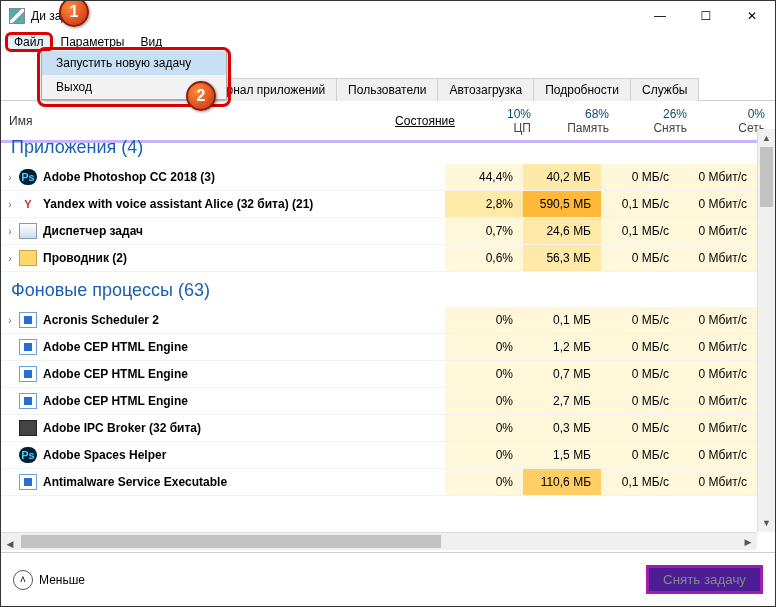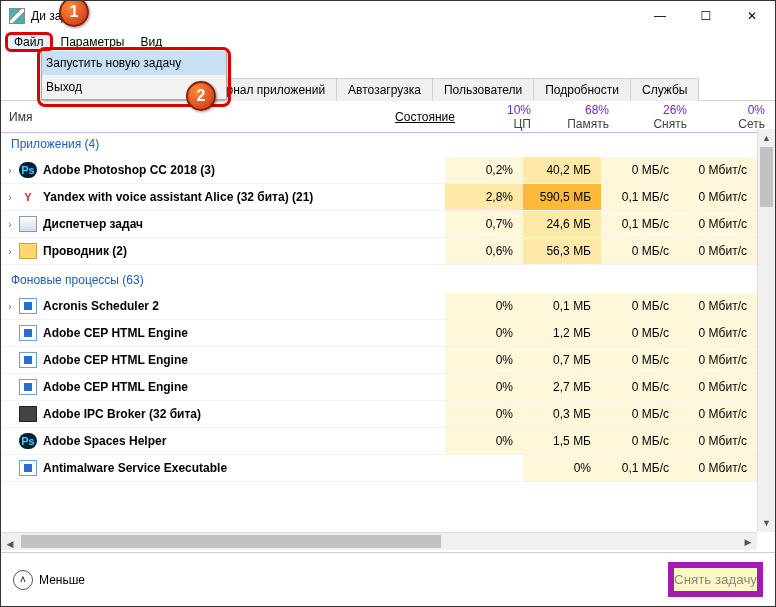--- a/index.html
+++ b/index.html
@@ -13,37 +13,37 @@
 .menubar { height: 22px; display:flex; align-items:center; padding-left:4px; font-size:12px; position: relative; }
 .menubar span { padding: 2px 8px; cursor: default; }
 .file-box { border:3px solid #d00; border-radius:6px; padding:0 6px !important; background:#e5f1fb; }
 
 .callout { position:absolute; width:30px; height:30px; border-radius:50%; background:radial-gradient(circle at 35% 30%, #ff8a3a, #c62f14); color:#fff; font-weight:bold; font-size:16px; display:flex; align-items:center; justify-content:center; border:2px solid #8a1e0c; box-shadow:1px 1px 3px rgba(0,0,0,.4); z-index:50; }
 .callout-1 { top:-4px; left:58px; }
 .callout-2 { top:80px; left:185px; }
 
 .dropdown { position:absolute; top:50px; left:40px; width:186px; background:#f2f2f2; border:1px solid #aaa; border-top:none; box-shadow:2px 2px 4px rgba(0,0,0,.2); z-index:40; }
 .dropdown-outline { position:absolute; top:46px; left:36px; width:194px; height:60px; border:3px solid #d00; border-radius:8px; z-index:45; pointer-events:none; }
-.dropdown div { padding:5px 4px; font-size:12px; }
+.dropdown div { padding:5px 14px; font-size:12px; }
 .dropdown div:first-child { background:#c7e0f4; }
 
 .tabs { height:26px; display:flex; align-items:flex-end; font-size:12px; border-bottom:1px solid #d0d0d0; padding-left:4px; margin-top:22px; }
 .tab { padding:4px 11px; border:1px solid #d0d0d0; border-bottom:none; background:#f0f0f0; margin-right:-1px; cursor:default; position:relative; top:1px; }
 .tab.hidden { visibility:hidden; }
 
-.header-row { height:32px; display:flex; align-items:center; font-size:12px; border-bottom:1px solid #c4b5fd; }
+.header-row { height:42px; display:flex; align-items:center; font-size:12px; border-bottom:3px solid #c4b5fd; }
 .col-name { flex: 1 1 auto; padding-left:8px; color:#333; }
 .col { width:78px; text-align:right; padding-right:10px; }
-.col .pct { color:#6d28d9; }
+.col .pct { color:#0c4a6e; }
 .col .lbl { color:#444; }
 
 .body-area { position:absolute; top:128px; left:0; right:0; bottom:56px; overflow:hidden; }
 .scroll-region { position:absolute; top:0; left:0; right:18px; bottom:18px; overflow:hidden; }
 
-.section-h { color:#1a5fb4; font-size:12px; padding:8px 0 6px 10px; }
+.section-h { color:#1a5fb4; font-size:18px; padding:8px 0 6px 10px; }
 .row { height:27px; display:flex; align-items:center; font-size:12px; border-bottom:1px solid #f2f2f2; }
 .row .exp { width:18px; text-align:center; color:#666; font-size:10px; }
 .row .ic { width:18px; height:16px; margin-right:6px; display:inline-flex; align-items:center; justify-content:center; font-size:11px; }
 .row .nm { flex:1 1 auto; white-space:nowrap; overflow:hidden;font-weight:bold; }
 .cell { width:78px; text-align:right; padding-right:10px; height:100%; display:flex; align-items:center; justify-content:flex-end; }
 .cell-state { width:80px; }
 .heat1 { background:#fff7d9; }
 .heat2 { background:#ffe9a8; }
 .heat3 { background:#ffcf66; }
 .heat4 { background:#ffb838; }
@@ -51,21 +51,21 @@
 .vscroll { position:absolute; top:0; right:0; width:18px; bottom:18px; background:#f0f0f0; border-left:1px solid #ddd; }
 .vscroll .arrow { height:18px; display:flex; align-items:center; justify-content:center; font-size:9px; color:#555; }
 .vscroll .thumb { position:absolute; top:18px; left:2px; right:2px; height:60px; background:#c2c2c2; }
 .hscroll { position:absolute; left:0; right:18px; bottom:0; height:18px; background:#f0f0f0; border-top:1px solid #ddd; }
 .hscroll .arrow { width:18px; height:100%; display:inline-flex; align-items:center; justify-content:center; font-size:9px; color:#555; }
 .hscroll .thumb { position:absolute; left:20px; top:2px; bottom:2px; width:420px; background:#c2c2c2; }
 
 .footer { position:absolute; left:0; right:0; bottom:0; height:54px; border-top:1px solid #d0d0d0; display:flex; align-items:center; padding:0 12px; font-size:12px; }
 .fewer { display:flex; align-items:center; gap:6px; cursor:default; }
 .circle { width:20px; height:20px; border:1px solid #555; border-radius:50%; display:flex; align-items:center; justify-content:center; font-size:10px; }
-.end-btn { margin-left:auto; padding:4px 0; border:6px solid #a21caf; background:#fef9c3; color:#888; }
+.end-btn { margin-left:auto; padding:4px 14px; border:3px solid #a21caf; background:#4c1d95; color:#888; }
 
 .ic-ps { background:#001e36; color:#40d0ff; font-weight:bold; font-size:9px; border-radius:8px; }
 .ic-y  { color:#d62828; font-weight:bold; font-size:14px; }
 .ic-tm { background:linear-gradient(#fff,#cde); border:1px solid #89a; }
 .ic-ex { background:#ffd76a; border:1px solid #caa33d; }
 .ic-gn { background:#fff; border:1px solid #6aa0e0; }
 .ic-gn::after { content:""; width:8px; height:8px; background:#2a6dd0; }
 .ic-ipc{ background:#444; border:1px solid #222; }
 </style>
 </head>
@@ -93,22 +93,22 @@
 <div class="dropdown">
   <div>Запустить новую задачу</div>
   <div>Выход</div>
 </div>
 <div class="callout callout-2">2</div>
 
 <div class="tabs">
   <span class="tab hidden">Процессы</span>
   <span class="tab hidden">Производительность</span>
   <span class="tab" style="padding-left:2px;">рнал приложений</span>
+  <span class="tab">Пользователи</span>
   <span class="tab">Автозагрузка</span>
-  <span class="tab">Пользователи</span>
   <span class="tab">Подробности</span>
   <span class="tab">Службы</span>
 </div>
 
 <div class="header-row">
   <div class="col-name">Имя</div>
   <div class="cell-state" style="text-align:right;padding-right:8px;text-decoration:underline;">Состояние</div>
   <div class="col">
       <div class="pct">10%</div>
       <div class="lbl">ЦП</div>
@@ -128,21 +128,21 @@
 </div>
 
 <div class="body-area">
   <div class="scroll-region" id="scroll-region">
       <div class="section-h">Приложения (4)</div>
       <div class="row">
         <span class="exp">›</span>
         <span class="ic ic-ps">Ps</span>
         <span class="nm">Adobe Photoshop CC 2018 (3)</span>
         <span class="cell-state"></span>
-        <span class="cell heat1">0,2%</span>
+        <span class="cell heat1">44,4%</span>
         <span class="cell heat2">40,2 МБ</span>
         <span class="cell heat1">0 МБ/с</span>
         <span class="cell heat1">0 Мбит/с</span>
       </div>
       <div class="row">
         <span class="exp">›</span>
         <span class="ic ic-y">Y</span>
         <span class="nm">Yandex with voice assistant Alice (32 бита) (21)</span>
         <span class="cell-state"></span>
         <span class="cell heat2">2,8%</span>
@@ -230,20 +230,21 @@
         <span class="cell heat1">1,5 МБ</span>
         <span class="cell heat1">0 МБ/с</span>
         <span class="cell heat1">0 Мбит/с</span>
       </div>
       <div class="row">
         <span class="exp"></span>
         <span class="ic ic-gn"></span>
         <span class="nm">Antimalware Service Executable</span>
         <span class="cell-state"></span>
         <span class="cell heat1">0%</span>
+        <span class="cell heat3">110,6 МБ</span>
         <span class="cell heat1">0,1 МБ/с</span>
         <span class="cell heat1">0 Мбит/с</span>
       </div>
     </div>
   <div class="vscroll">
     <div class="arrow">▲</div>
     <div class="thumb"></div>
     <div class="arrow" style="position:absolute;bottom:0;width:100%;">▼</div>
   </div>
   <div class="hscroll">

